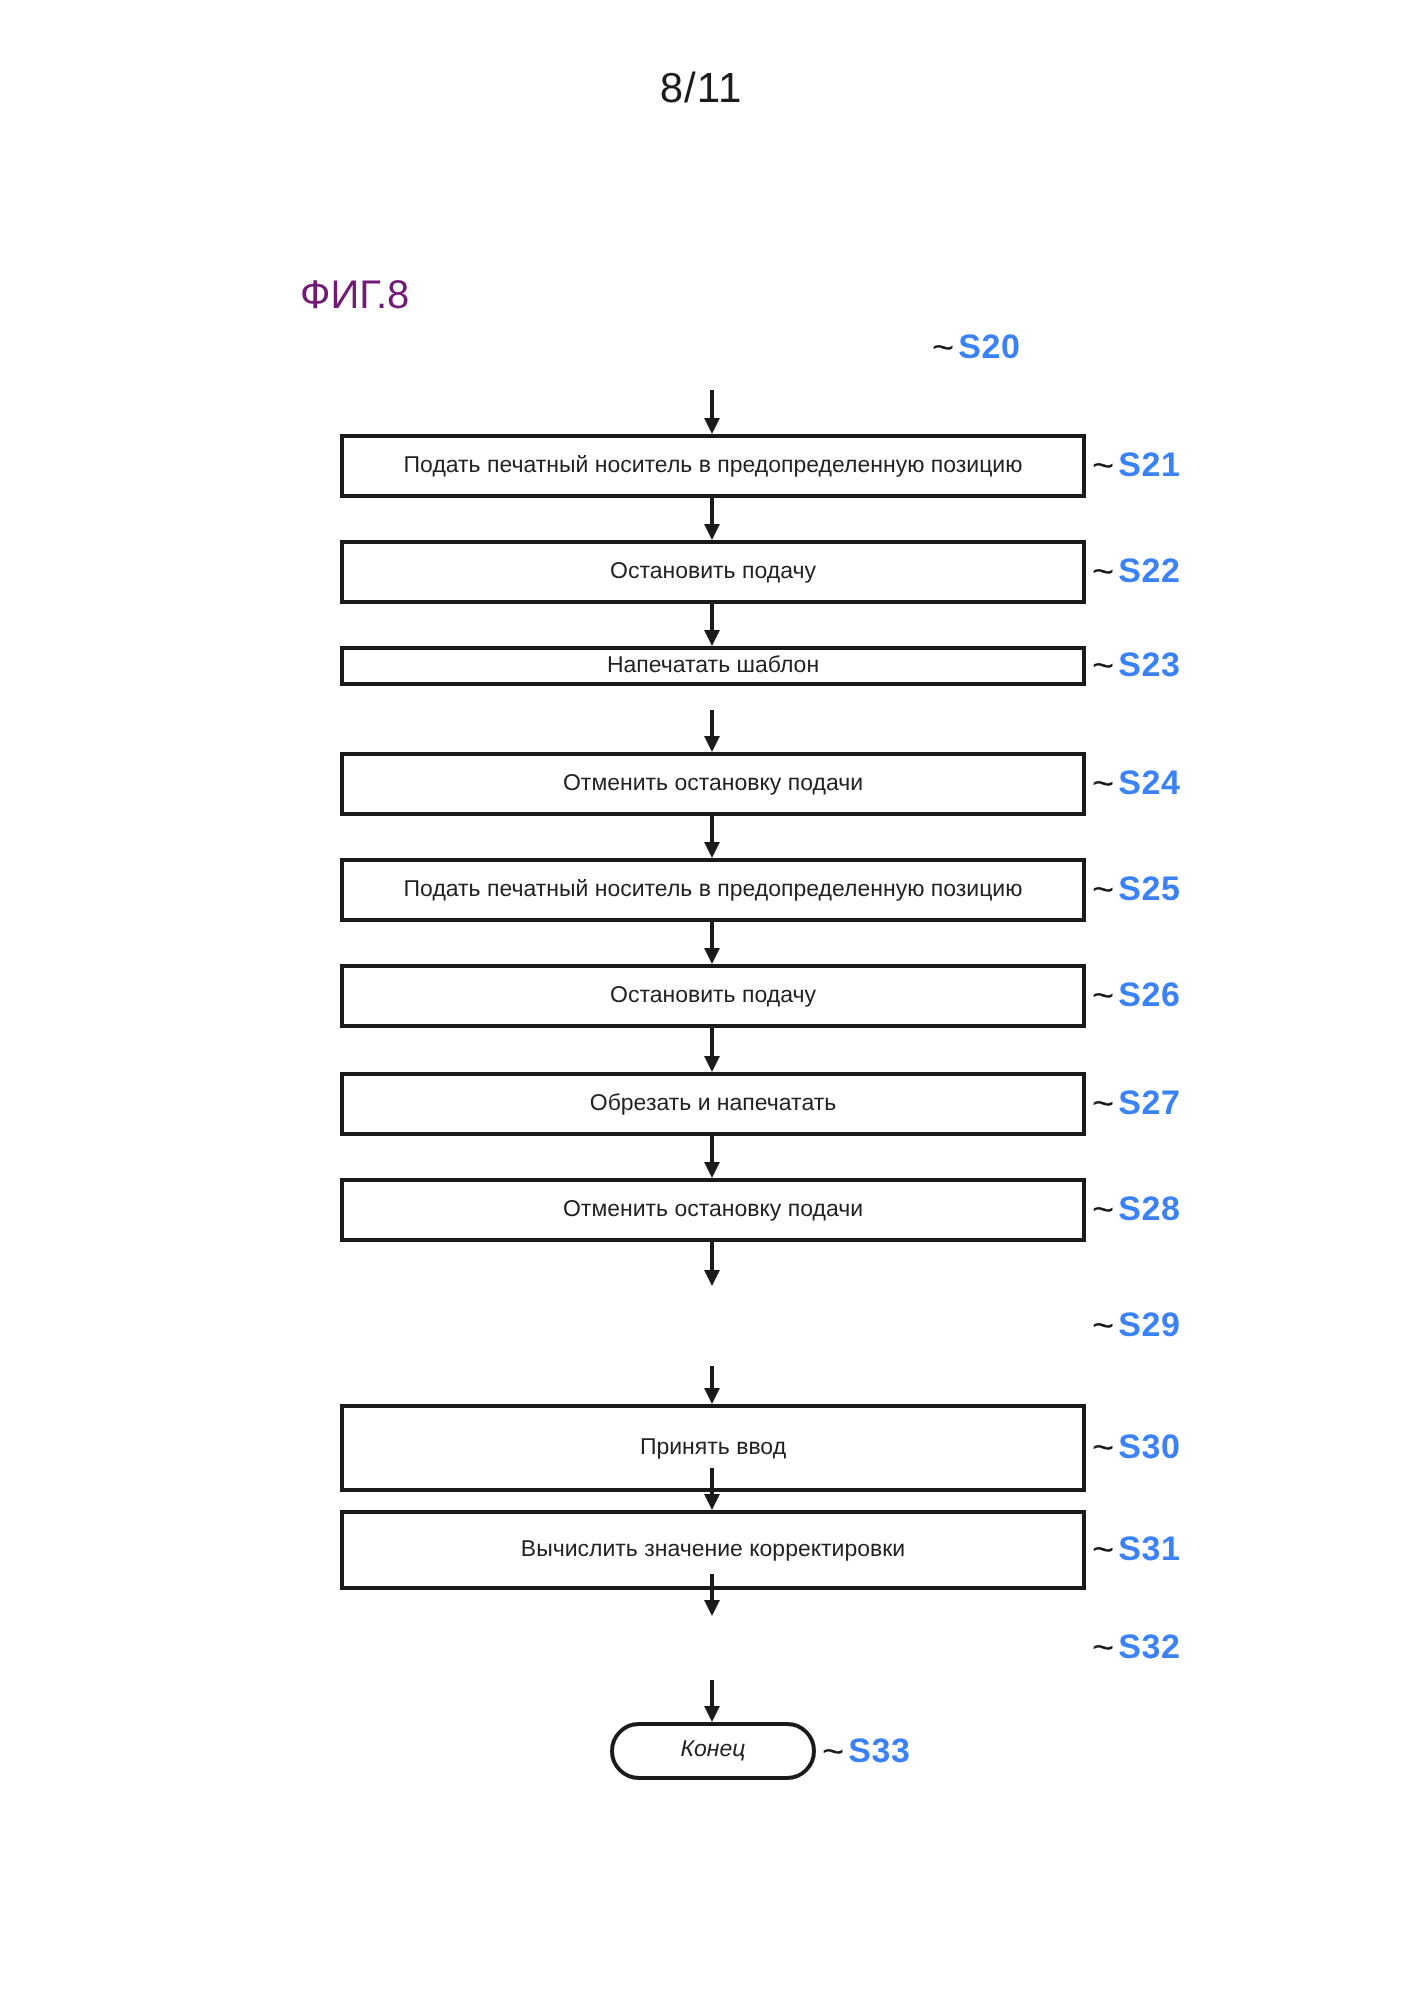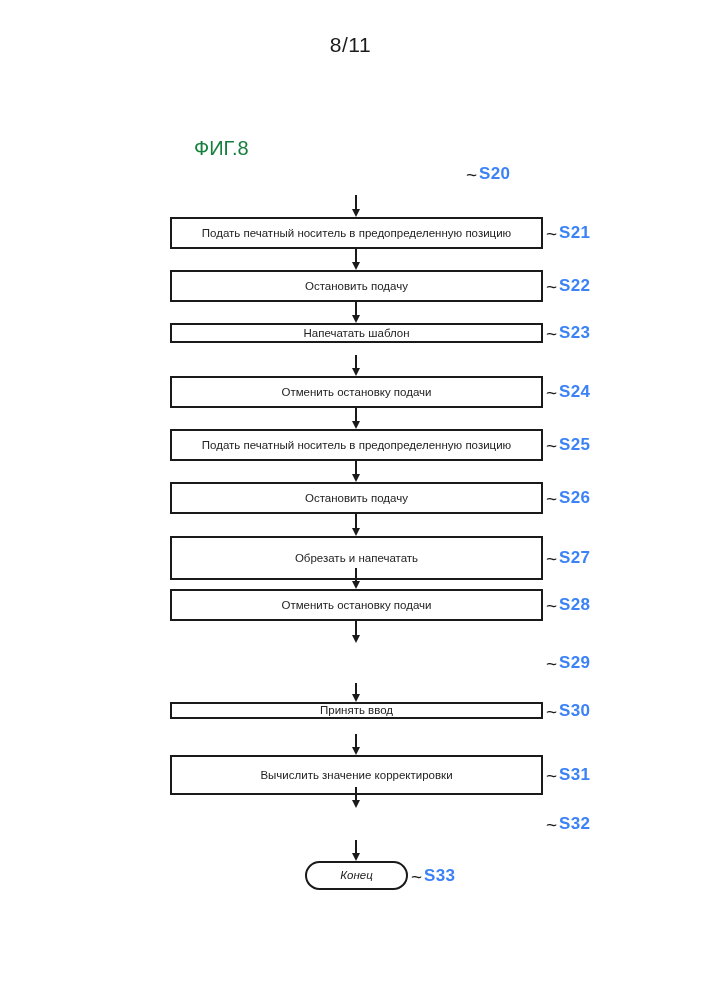--- a/index.html
+++ b/index.html
@@ -21,22 +21,21 @@
     text-align: center;
     font-size: 21px;
     letter-spacing: 0.5px;
     color: #1c1c1c;
   }
   .figure-label {
     position: absolute;
     top: 137px;
     left: 150px;
     font-size: 20px;
-    color: #15803d;
-    margin-left: 44px;
+    color: #701a75;
   }
   .node { position: absolute; left: 0; width: 701px; }
   .shape {
     position: absolute;
     top: 0;
     height: 100%;
     border: 2px solid #1a1a1a;
     background: #ffffff;
     display: flex;
     align-items: center;
@@ -174,21 +173,21 @@
       <span>Остановить подачу</span>
     </div>
     <div class="ref" style="left:546px">
       <span class="tilde">~</span>
       <span class="step-id">S26</span>
     </div>
   </div>
 
   <div class="arrow" style="top:514px;height:22px"></div>
 
-  <div class="node" style="top:536px;height:44px">
+  <div class="node" style="top:536px;height:32px">
     <div class="shape" style="left:170px;width:373px">
       <span>Обрезать и напечатать</span>
     </div>
     <div class="ref" style="left:546px">
       <span class="tilde">~</span>
       <span class="step-id">S27</span>
     </div>
   </div>
 
   <div class="arrow" style="top:568px;height:21px"></div>
@@ -207,21 +206,21 @@
 
   <div class="node" style="top:643px;height:40px">
     <div class="ref" style="left:546px">
       <span class="tilde">~</span>
       <span class="step-id">S29</span>
     </div>
   </div>
 
   <div class="arrow" style="top:683px;height:19px"></div>
 
-  <div class="node" style="top:702px;height:17px">
+  <div class="node" style="top:702px;height:44px">
     <div class="shape" style="left:170px;width:373px">
       <span>Принять ввод</span>
     </div>
     <div class="ref" style="left:546px">
       <span class="tilde">~</span>
       <span class="step-id">S30</span>
     </div>
   </div>
 
   <div class="arrow" style="top:734px;height:21px"></div>

